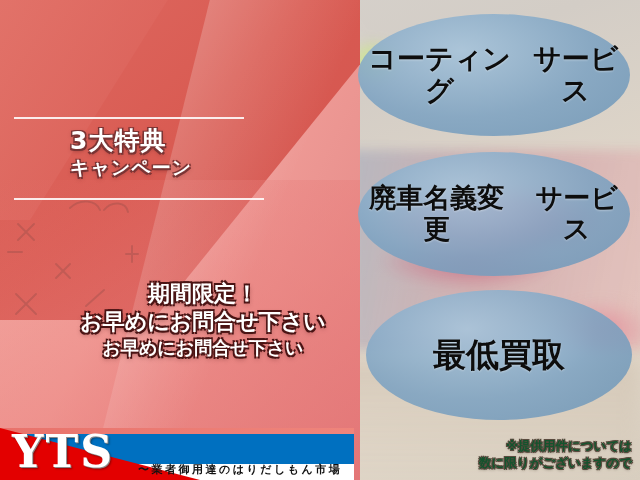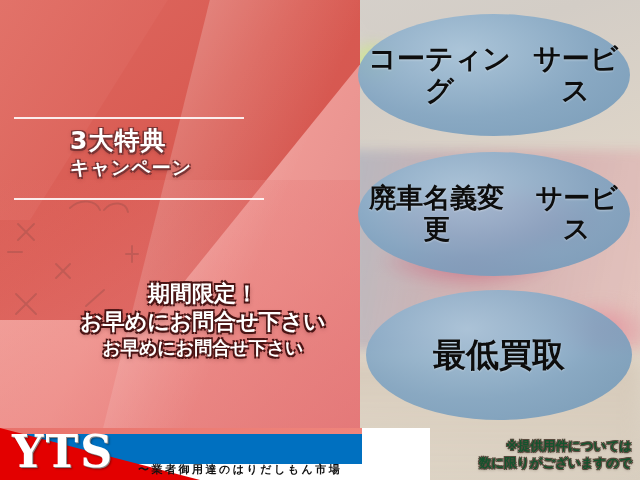--- a/index.html
+++ b/index.html
@@ -182,21 +182,21 @@
   #bubble2 { left: 358px; top: 152px; width: 272px; height: 124px; gap: 8px; }
   #bubble3 { left: 366px; top: 290px; width: 266px; height: 130px; }
   #bubble1 span { font-size: 28px; letter-spacing: 0px; }
   #bubble2 span { font-size: 27px; letter-spacing: 0px; }
   #bubble3 span { font-size: 33px; letter-spacing: 0px; }
 
   
   .logo {
     position: absolute;
     left: 0; bottom: 0;
-    width: 430px; height: 52px;
+    width: 354px; height: 52px;
     background: #ffffff;
     overflow: hidden;
   }
   .logo-red {
     position: absolute;
     left: 0; top: 0;
     width: 230px; height: 52px;
     background: #e30000;
     clip-path: polygon(0 0, 0 100%, 200px 100%, 0 0);
   }

